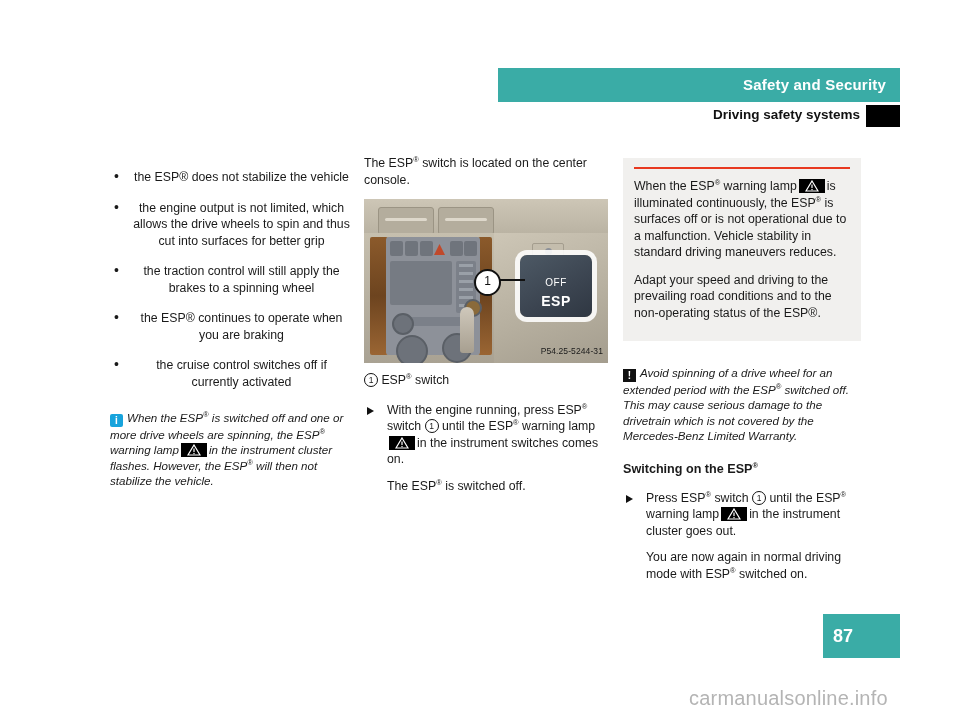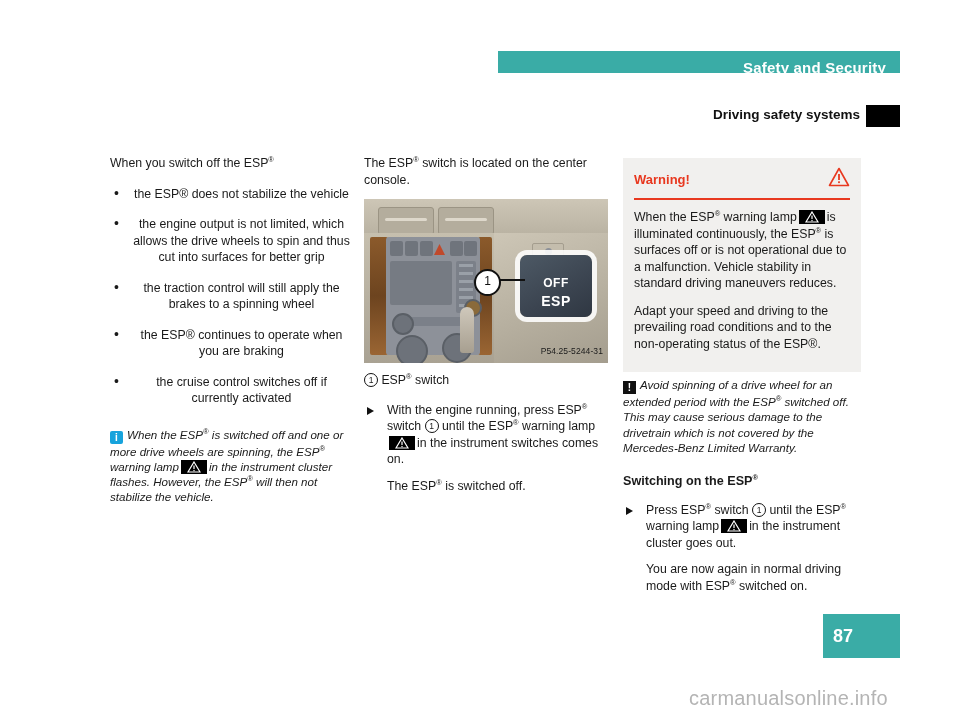--- a/index.html
+++ b/index.html
@@ -13,23 +13,23 @@
     position: relative;
     font-family: "Liberation Sans", sans-serif;
     color: #1a1a1a;
     overflow: hidden;
   }
 
   
   .hdr-bar {
     position: absolute;
     left: 498px;
-    top: 51px;
+    top: 68px;
     width: 402px;
-    height: 22px;
+    height: 34px;
     background: #3aacA6;
   }
   .hdr-bar-title {
     position: absolute;
     right: 14px;
     top: 8px;
     color: #ffffff;
     font-size: 15px;
     font-weight: bold;
     letter-spacing: .2px;
@@ -156,21 +156,21 @@
     vertical-align: -2px;
     margin-right: 4px;
   }
 
   .note {
     font-style: italic;
     font-size: 11.6px;
     line-height: 15.3px;
     margin-top: 20px;
   }
-  .note-right { font-style: italic; font-size: 11.6px; line-height: 15.3px; margin: 14px 0 18px 0;}
+  .note-right { font-style: italic; font-size: 11.6px; line-height: 15.3px; margin: 2px 0 18px 0;}
 
   
   .figwrap { position: relative; margin-top: 10px; }
   .fig {
     position: relative;
     width: 244px;
     height: 164px;
     overflow: hidden;
     background: #b9b1a2;
   }
@@ -225,21 +225,21 @@
   .ignition::after{content:"";position:absolute;left:12px;top:4px;width:7px;height:7px;
           border-radius:50%;background:#8d9199;}
   .espbtn {
     position: absolute; left: 156px; top: 56px; width: 72px; height: 62px;
     background: linear-gradient(150deg,#4d5965,#3b4450 60%,#2f3742);
     border-radius: 7px;
     box-shadow: 0 0 0 5px rgba(255,255,255,.88);
     color: #fff;
     text-align: center;
   }
-  .espbtn .t1 { font-size: 12px; font-weight: bold; margin-top: 20px; letter-spacing:.5px;}
+  .espbtn .t1 { font-size: 10px; font-weight: normal; margin-top: 20px; letter-spacing:.5px;}
   .espbtn .t2 { font-size: 14px; font-weight: bold; letter-spacing:.5px; margin-top: 1px;}
   .callout {
     position: absolute; left: 110px; top: 70px;
     width: 23px; height: 23px; border-radius: 50%;
     background: #fff; border: 2px solid #111;
     font-size: 12px; line-height: 20px; text-align: center; font-weight: normal;
     color:#111;
   }
   .callout-line {
     position: absolute; left: 133px; top: 80px; width: 28px; height: 2px; background: #111;
@@ -290,21 +290,20 @@
 </head>
 <body>
 
 <div class="hdr-bar">
   <div class="hdr-bar-title">Safety and Security</div>
 </div>
 <div class="hdr-sub">Driving safety systems</div>
 <div class="hdr-sq"></div>
 
 <div class="col col-left">
-  <p><span>When you switch off the ESP</span><sup class="reg">®</sup></p>
 
   <ul class="blist">
     <li><span>the ESP® does not stabilize the vehicle</span></li>
     <li><span>the engine output is not limited, which allows the drive wheels to spin and thus cut into surfaces for better grip</span></li>
     <li><span>the traction control will still apply the brakes to a spinning wheel</span></li>
     <li><span>the ESP® continues to operate when you are braking</span></li>
     <li><span>the cruise control switches off if currently activated</span></li>
   </ul>
 
   <p class="note"><i class="ico-info">i</i><span>When the ESP</span><sup class="reg">®</sup><span> is switched off and one or more drive wheels are spinning, the ESP</span><sup class="reg">®</sup><span> warning lamp</span><span class="lamp"><svg width="14" height="12" viewBox="0 0 14 12">
@@ -363,30 +362,20 @@
     <li><span>With the engine running, press ESP</span><sup class="reg">®</sup><span> switch</span> <span class="cnum">1</span> <span>until the ESP</span><sup class="reg">®</sup><span> warning lamp</span><span class="lamp"><svg width="14" height="12" viewBox="0 0 14 12">
             <polygon points="7,1 13,11 1,11" fill="none" stroke="#fff" stroke-width="1.2"></polygon>
             <rect x="6.4" y="4.5" width="1.2" height="3.6" fill="#fff"></rect>
             <rect x="6.4" y="9" width="1.2" height="1.2" fill="#fff"></rect>
           </svg></span><span>in the instrument switches comes on.</span></li>
   </ul>
   <p class="sub-para"><span>The ESP</span><sup class="reg">®</sup><span> is switched off.</span></p>
 </div>
 
 <div class="warnbox">
-  <div class="warn-head">
-    <div class="warn-title">Warning!</div>
-    <div>
-      <svg width="22" height="20" viewBox="0 0 22 20">
-          <polygon points="11,1.5 20.5,18.5 1.5,18.5" fill="none" stroke="#e8381f" stroke-width="1.6" stroke-linejoin="round"></polygon>
-          <rect x="10.1" y="7" width="1.8" height="6" fill="#e8381f"></rect>
-          <rect x="10.1" y="14.3" width="1.8" height="1.8" fill="#e8381f"></rect>
-        </svg>
-    </div>
-  </div>
   <div class="warn-rule"></div>
   <p><span>When the ESP</span><sup class="reg">®</sup><span> warning lamp</span><span class="lamp"><svg width="14" height="12" viewBox="0 0 14 12">
           <polygon points="7,1 13,11 1,11" fill="none" stroke="#fff" stroke-width="1.2"></polygon>
           <rect x="6.4" y="4.5" width="1.2" height="3.6" fill="#fff"></rect>
           <rect x="6.4" y="9" width="1.2" height="1.2" fill="#fff"></rect>
         </svg></span><span>is illuminated continuously, the ESP</span><sup class="reg">®</sup><span> is surfaces off or is not operational due to a malfunction. Vehicle stability in standard driving maneuvers reduces.</span></p>
   <p>Adapt your speed and driving to the prevailing road conditions and to the non-operating status of the ESP®.</p>
 </div>
 
 <div class="col col-right" style="top:363px;">

